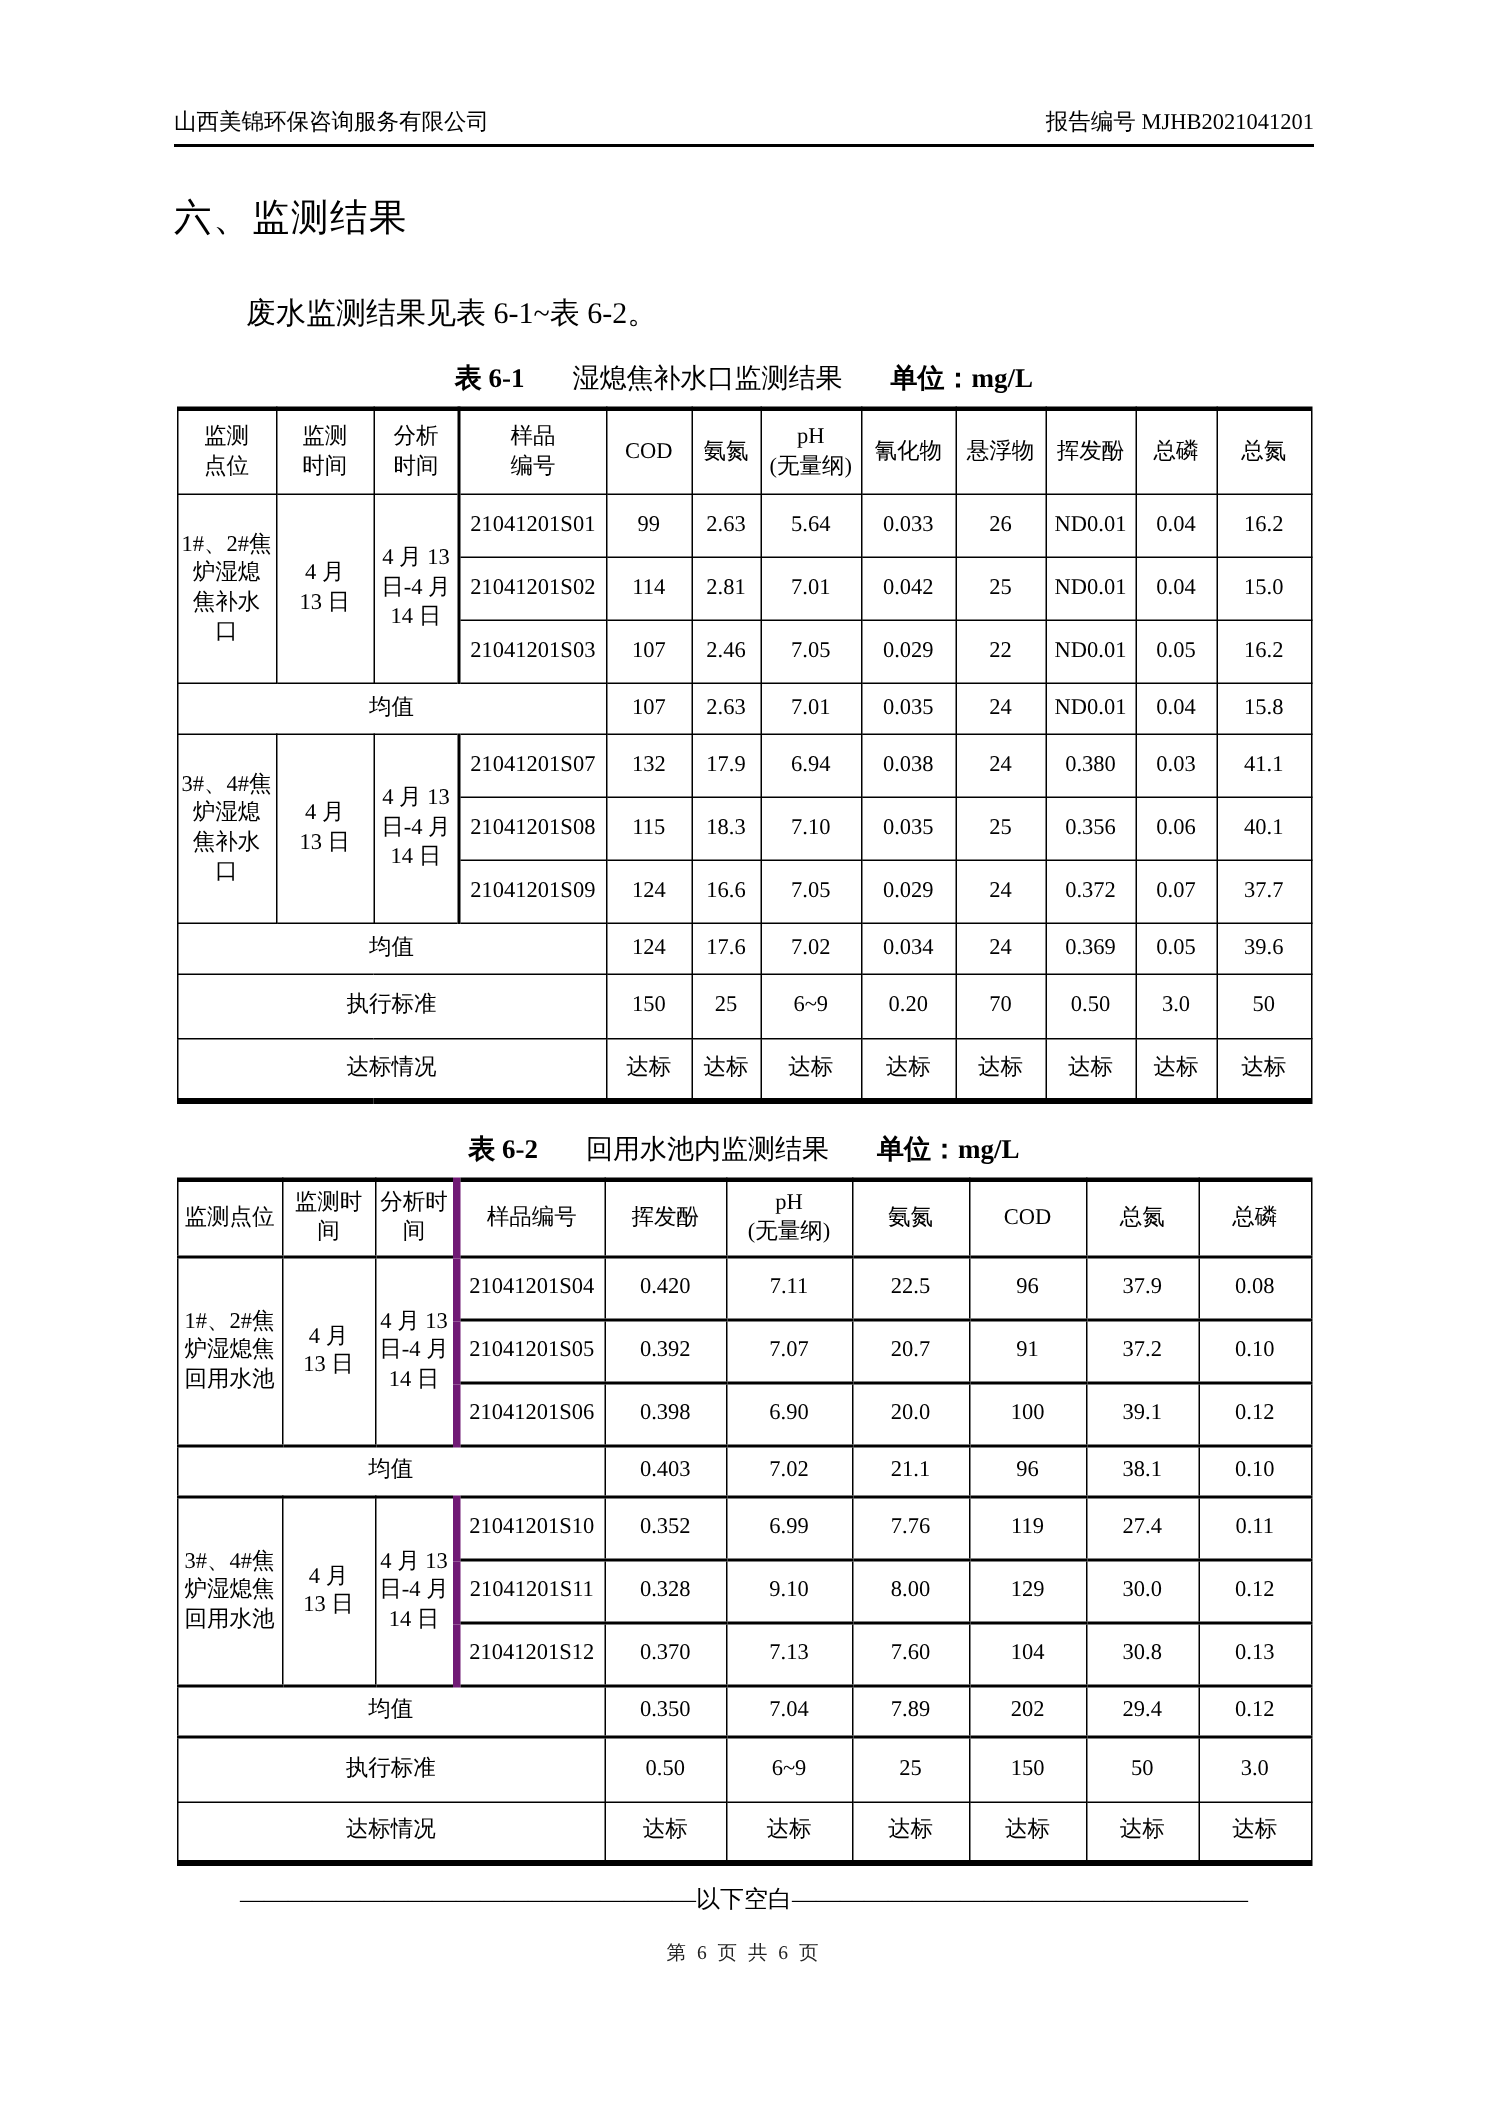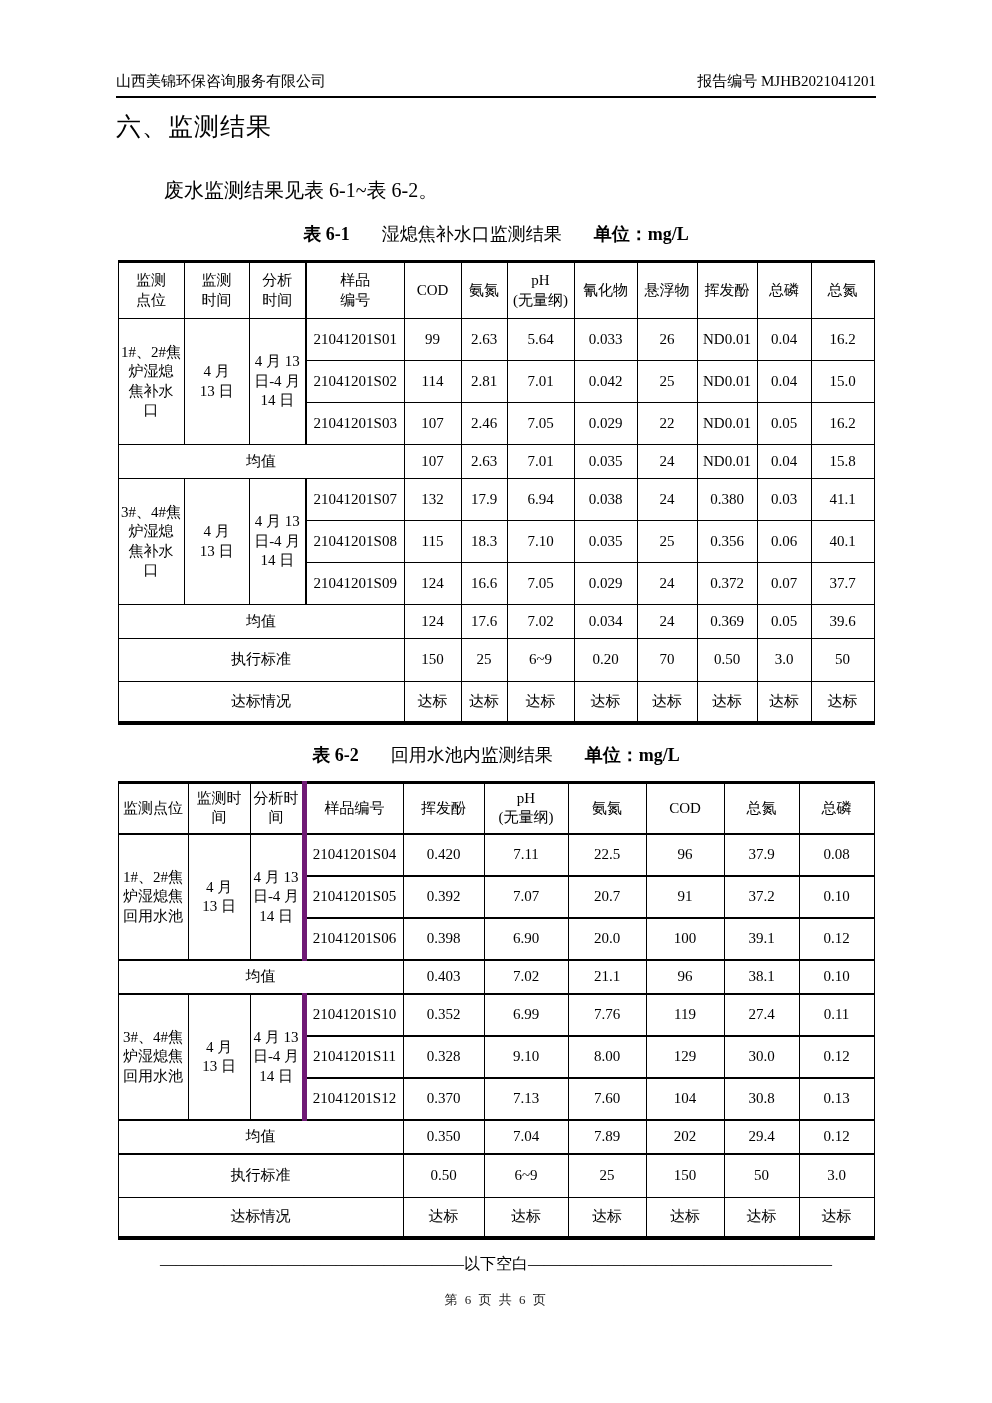--- a/index.html
+++ b/index.html
@@ -10,32 +10,32 @@
     font-family: "Liberation Serif", "DejaVu Serif", serif;
     overflow: hidden;
   }
   .page { width: 992px; height: 1047px; padding: 72px 116px 0 116px; }
 
   
   .doc-header {
     display: flex; justify-content: space-between; align-items: flex-end;
     font-size: 15px; padding-bottom: 5px; border-bottom: 2.5px solid #000;
   }
-  .section-title { font-size: 25px; margin-top: 12px; letter-spacing: 1px; }
+  .section-title { font-size: 25px; margin-top: 30px; letter-spacing: 1px; }
   .intro { font-size: 20px; margin-top: 34px; text-indent: 2.4em; }
 
   
   .caption { text-align: center; font-size: 18px; margin-top: 18px; margin-bottom: 7px; }
   .caption span { margin: 0 16px; }
   .bold { font-weight: bold; }
 
   
   table.report {
     border-collapse: collapse; table-layout: fixed;
-    width: 756px; margin: 14px auto;
+    width: 756px; margin: 0 auto;
     border-left: 1.5px solid #000; border-right: 1.5px solid #000; padding-left: 24px;
   }
   table.report th, table.report td {
     border: 1px solid #000; text-align: center; vertical-align: middle;
     font-size: 15px; padding: 1px 0; white-space: pre-line; line-height: 1.3;
     overflow: hidden;
   }
   table.report th { font-weight: normal; }
   th.en, td.en { font-weight: bold; }
 

